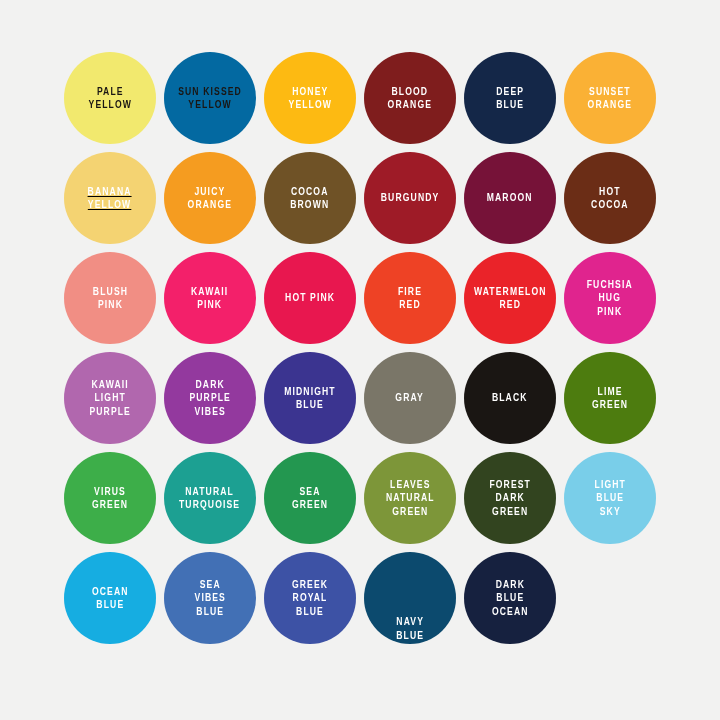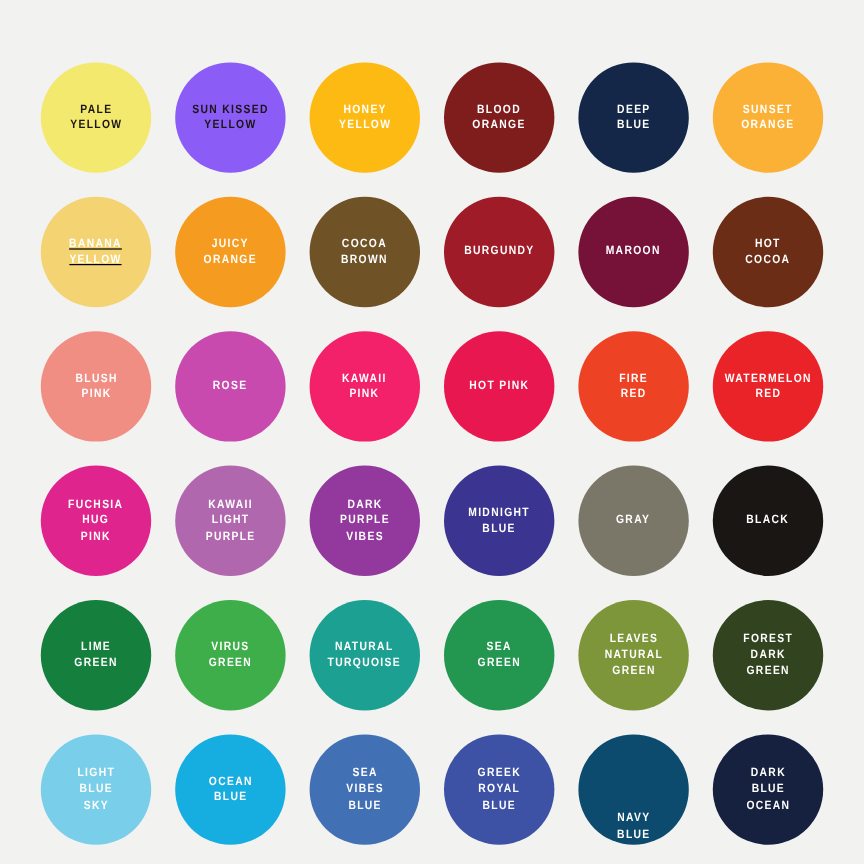--- a/index.html
+++ b/index.html
@@ -20,21 +20,20 @@
     height: 720px;
     box-sizing: border-box;
     padding: 48px 60px;
     display: grid;
     grid-template-columns: repeat(6, 100px);
     grid-template-rows: repeat(6, 100px);
     column-gap: 0px;
     row-gap: 0px;
     justify-content: center;
     align-content: start;
-    gap: 12px;
   }
   .swatch-cell {
     width: 100px;
     height: 100px;
     display: flex;
     align-items: center;
     justify-content: center;
     position: relative;
   }
   .swatch-circle {
@@ -65,21 +64,21 @@
 <body>
 
 <div id="palette-board" style="background: rgb(242, 242, 241);">
     <div class="swatch-cell">
       <div class="swatch-circle" style="background: rgb(242, 233, 110);">
         <span class="swatch-label" style="color: rgb(26, 22, 19);">PALE
 YELLOW</span>
       </div>
     </div>
     <div class="swatch-cell">
-      <div class="swatch-circle" style="background: #8b5cf6;">
+      <div class="swatch-circle" style="background: #0369a1;">
         <span class="swatch-label" style="color: rgb(26, 22, 19);">SUN KISSED
 YELLOW</span>
       </div>
     </div>
     <div class="swatch-cell">
       <div class="swatch-circle" style="background: rgb(253, 186, 18);">
         <span class="swatch-label" style="color: rgb(255, 255, 255);">HONEY
 YELLOW</span>
       </div>
     </div>
@@ -132,25 +131,20 @@
     <div class="swatch-cell">
       <div class="swatch-circle" style="background: rgb(107, 45, 22);">
         <span class="swatch-label" style="color: rgb(255, 255, 255);">HOT
 COCOA</span>
       </div>
     </div>
     <div class="swatch-cell">
       <div class="swatch-circle" style="background: rgb(241, 142, 132);">
         <span class="swatch-label" style="color: rgb(255, 255, 255);">BLUSH
 PINK</span>
-      </div>
-    </div>
-    <div class="swatch-cell">
-      <div class="swatch-circle" style="background: rgb(201, 74, 174);">
-        <span class="swatch-label" style="color: rgb(255, 255, 255);">ROSE</span>
       </div>
     </div>
     <div class="swatch-cell">
       <div class="swatch-circle" style="background: rgb(243, 32, 106);">
         <span class="swatch-label" style="color: rgb(255, 255, 255);">KAWAII
 PINK</span>
       </div>
     </div>
     <div class="swatch-cell">
       <div class="swatch-circle" style="background: rgb(232, 23, 79);">
@@ -200,21 +194,21 @@
       <div class="swatch-circle" style="background: rgb(122, 118, 104);">
         <span class="swatch-label" style="color: rgb(255, 255, 255);">GRAY</span>
       </div>
     </div>
     <div class="swatch-cell">
       <div class="swatch-circle" style="background: rgb(26, 22, 19);">
         <span class="swatch-label" style="color: rgb(255, 255, 255);">BLACK</span>
       </div>
     </div>
     <div class="swatch-cell">
-      <div class="swatch-circle" style="background: #15803d;">
+      <div class="swatch-circle" style="background: #4d7c0f;">
         <span class="swatch-label" style="color: rgb(255, 255, 255);">LIME
 GREEN</span>
       </div>
     </div>
     <div class="swatch-cell">
       <div class="swatch-circle" style="background: rgb(61, 174, 73);">
         <span class="swatch-label" style="color: rgb(255, 255, 255);">VIRUS
 GREEN</span>
       </div>
     </div>

